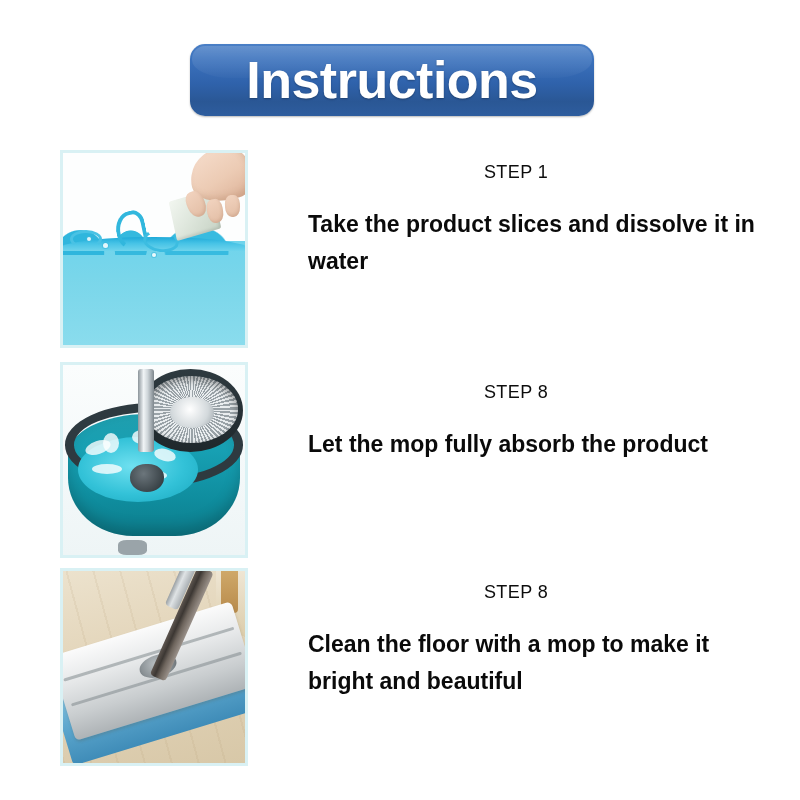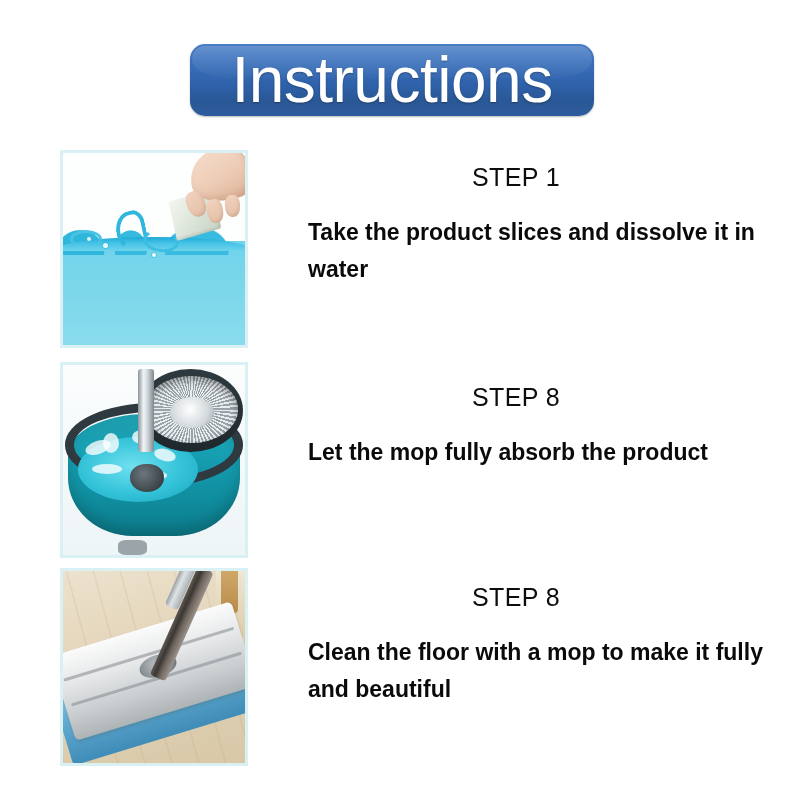--- a/index.html
+++ b/index.html
@@ -38,22 +38,22 @@
     left: 2px; right: 2px; top: 2px;
     height: 45%;
     border-radius: 13px 13px 40px 40px / 13px 13px 18px 18px;
     background: linear-gradient(180deg, rgba(255,255,255,0.16) 0%, rgba(255,255,255,0.02) 100%);
     pointer-events: none;
   }
   .title-text {
     position: relative;
     z-index: 2;
     color: #ffffff;
-    font-size: 64px;
-    font-weight: normal;
+    font-size: 52px;
+    font-weight: bold;
     letter-spacing: -0.5px;
     line-height: 1;
     text-shadow: 0 1px 2px rgba(0,0,0,0.30);
     white-space: nowrap;
   }
 
   
   .photo {
     position: absolute;
     left: 60px;
@@ -329,21 +329,21 @@
     left: 290px;
     width: 480px;
   }
   #text-1 { top: 162px; }
   #text-2 { top: 382px; }
   #text-3 { top: 582px; }
 
   .step-label {
     text-align: center;
     color: #0d0d0d;
-    font-size: 25px;
+    font-size: 18px;
     font-weight: normal;
     letter-spacing: 0.4px;
     line-height: 1.2;
     padding-right: 28px;
   }
   .step-body {
     margin-top: 22px;
     color: #0a0a0a;
     font-size: 23px;
     font-weight: bold;
@@ -418,14 +418,14 @@
   <div class="step-body">Take the product slices and dissolve it in water</div>
 </div>
 
 <div class="text-col" id="text-2">
   <div class="step-label">STEP 8</div>
   <div class="step-body">Let the mop fully absorb the product</div>
 </div>
 
 <div class="text-col" id="text-3">
   <div class="step-label">STEP 8</div>
-  <div class="step-body">Clean the floor with a mop to make it fully and beautiful</div>
+  <div class="step-body">Clean the floor with a mop to make it bright and beautiful</div>
 </div>
 
 </body></html>

